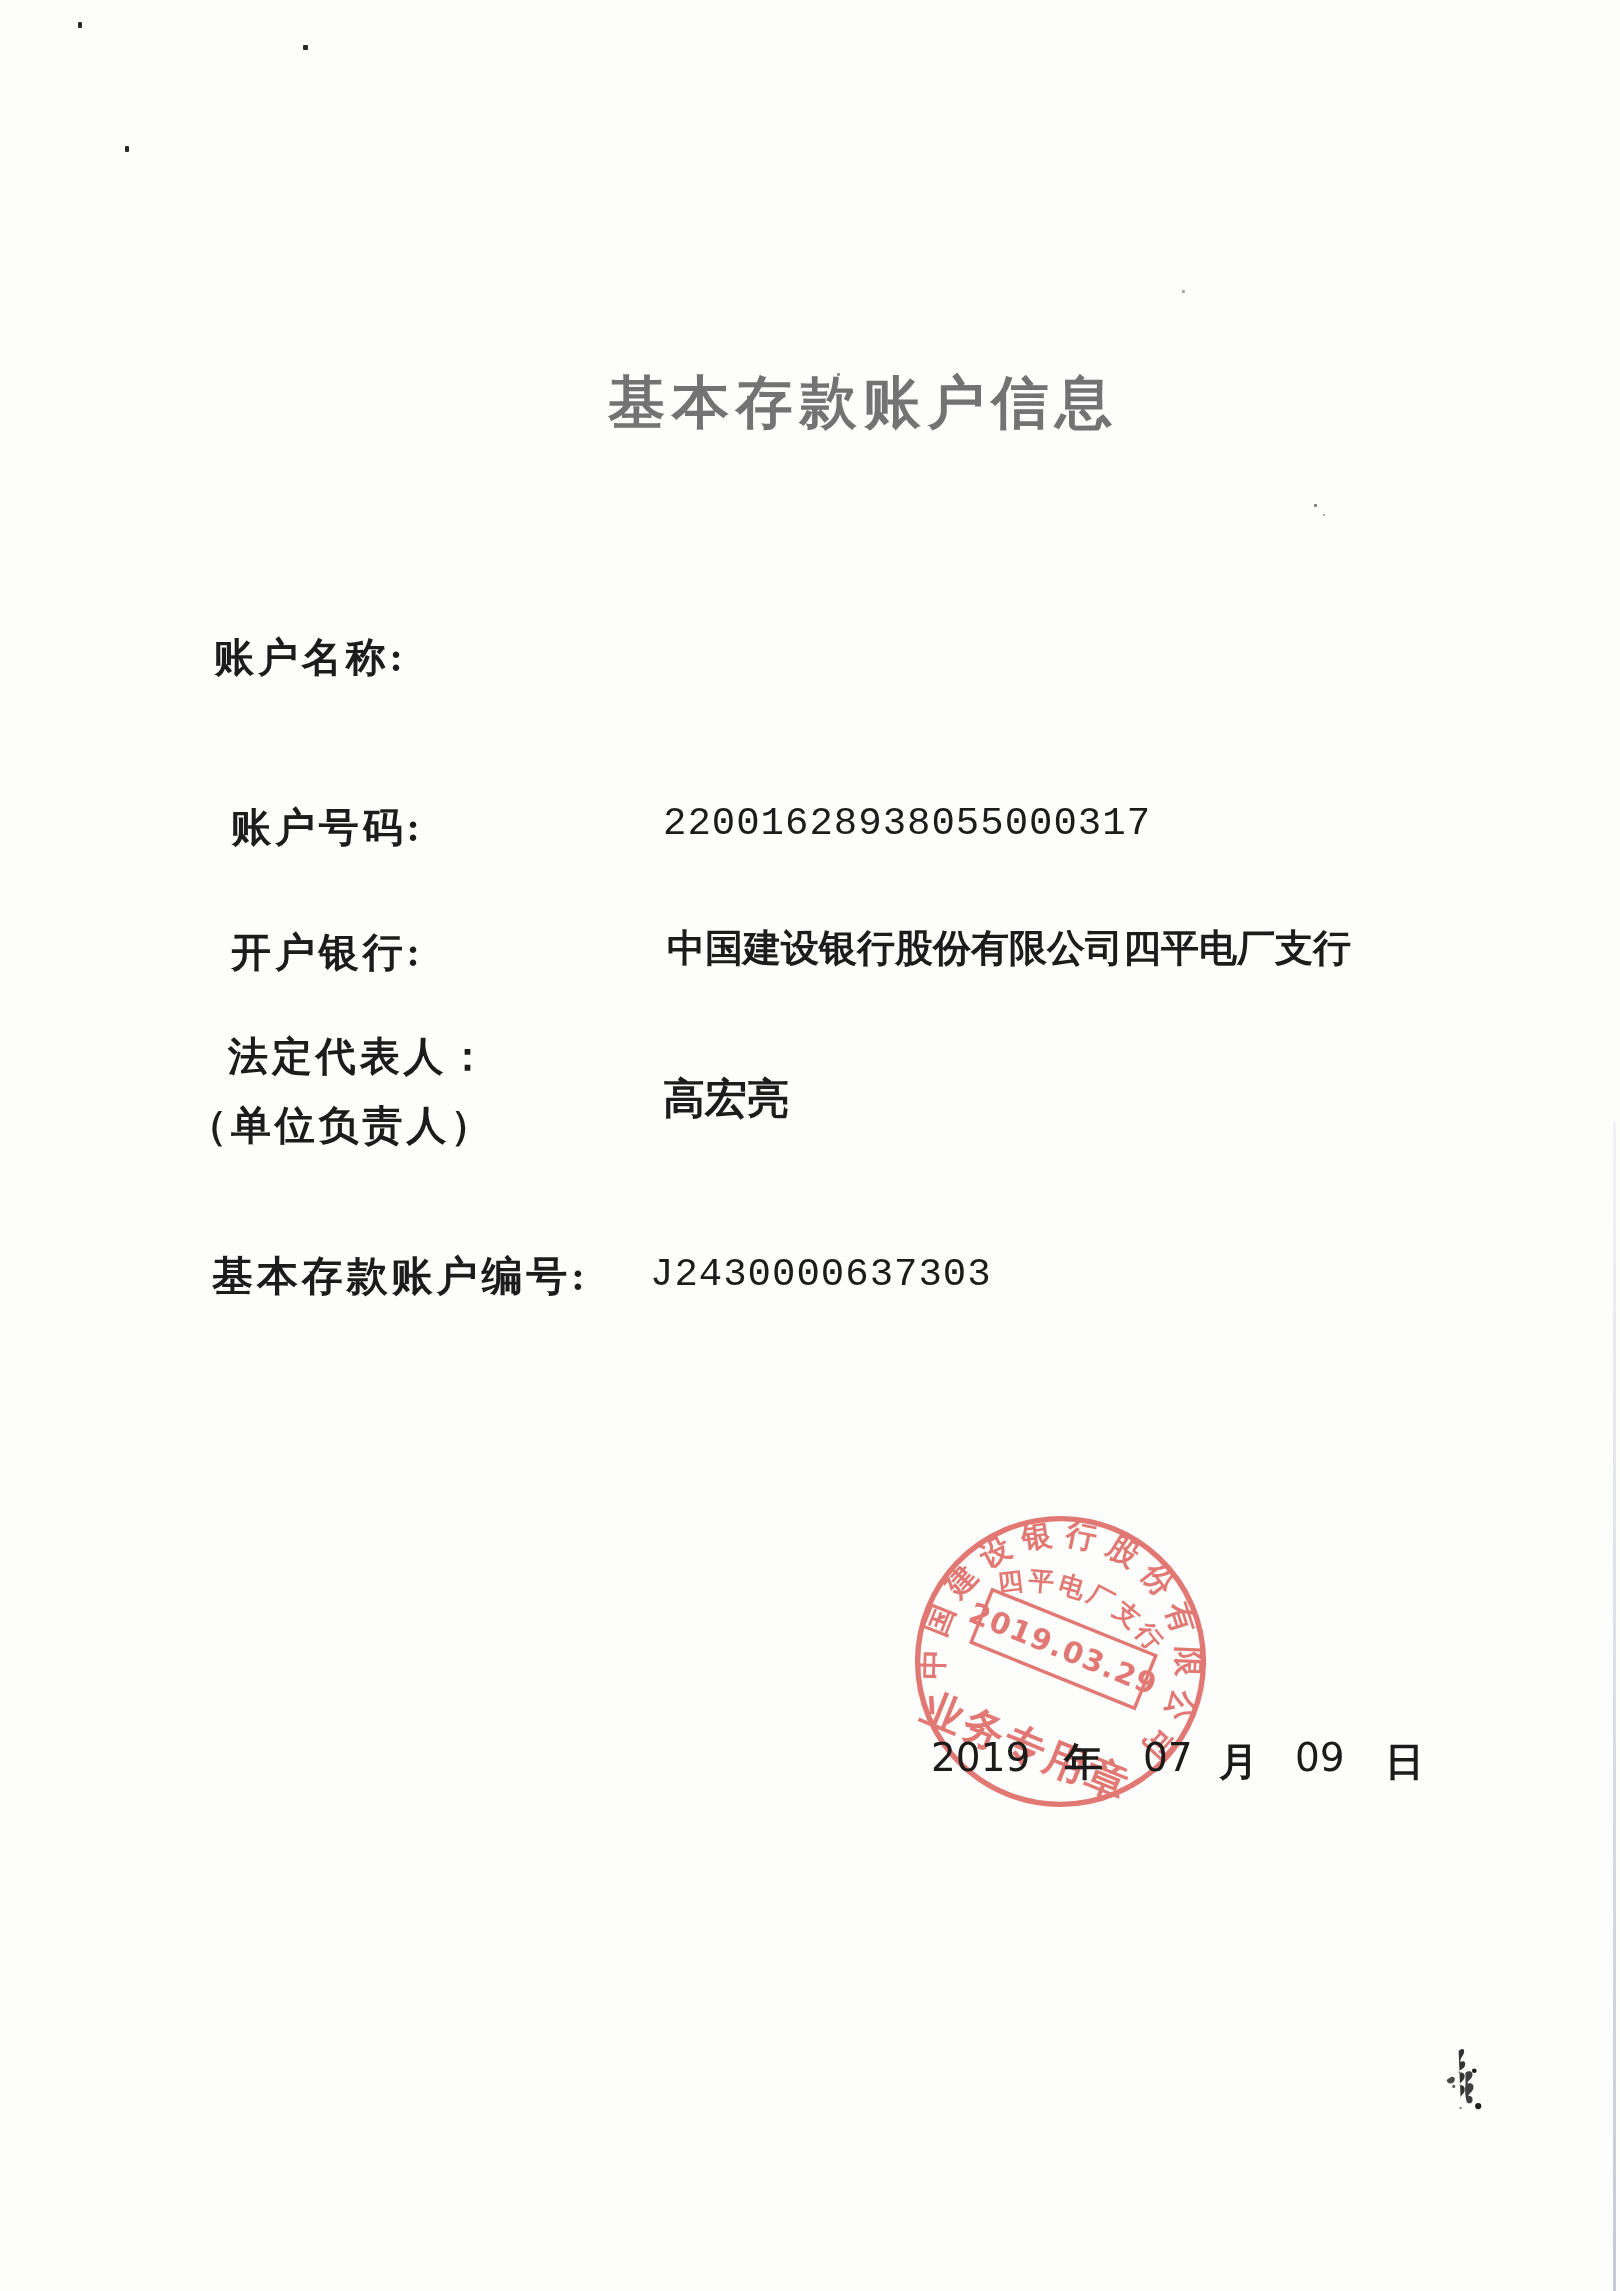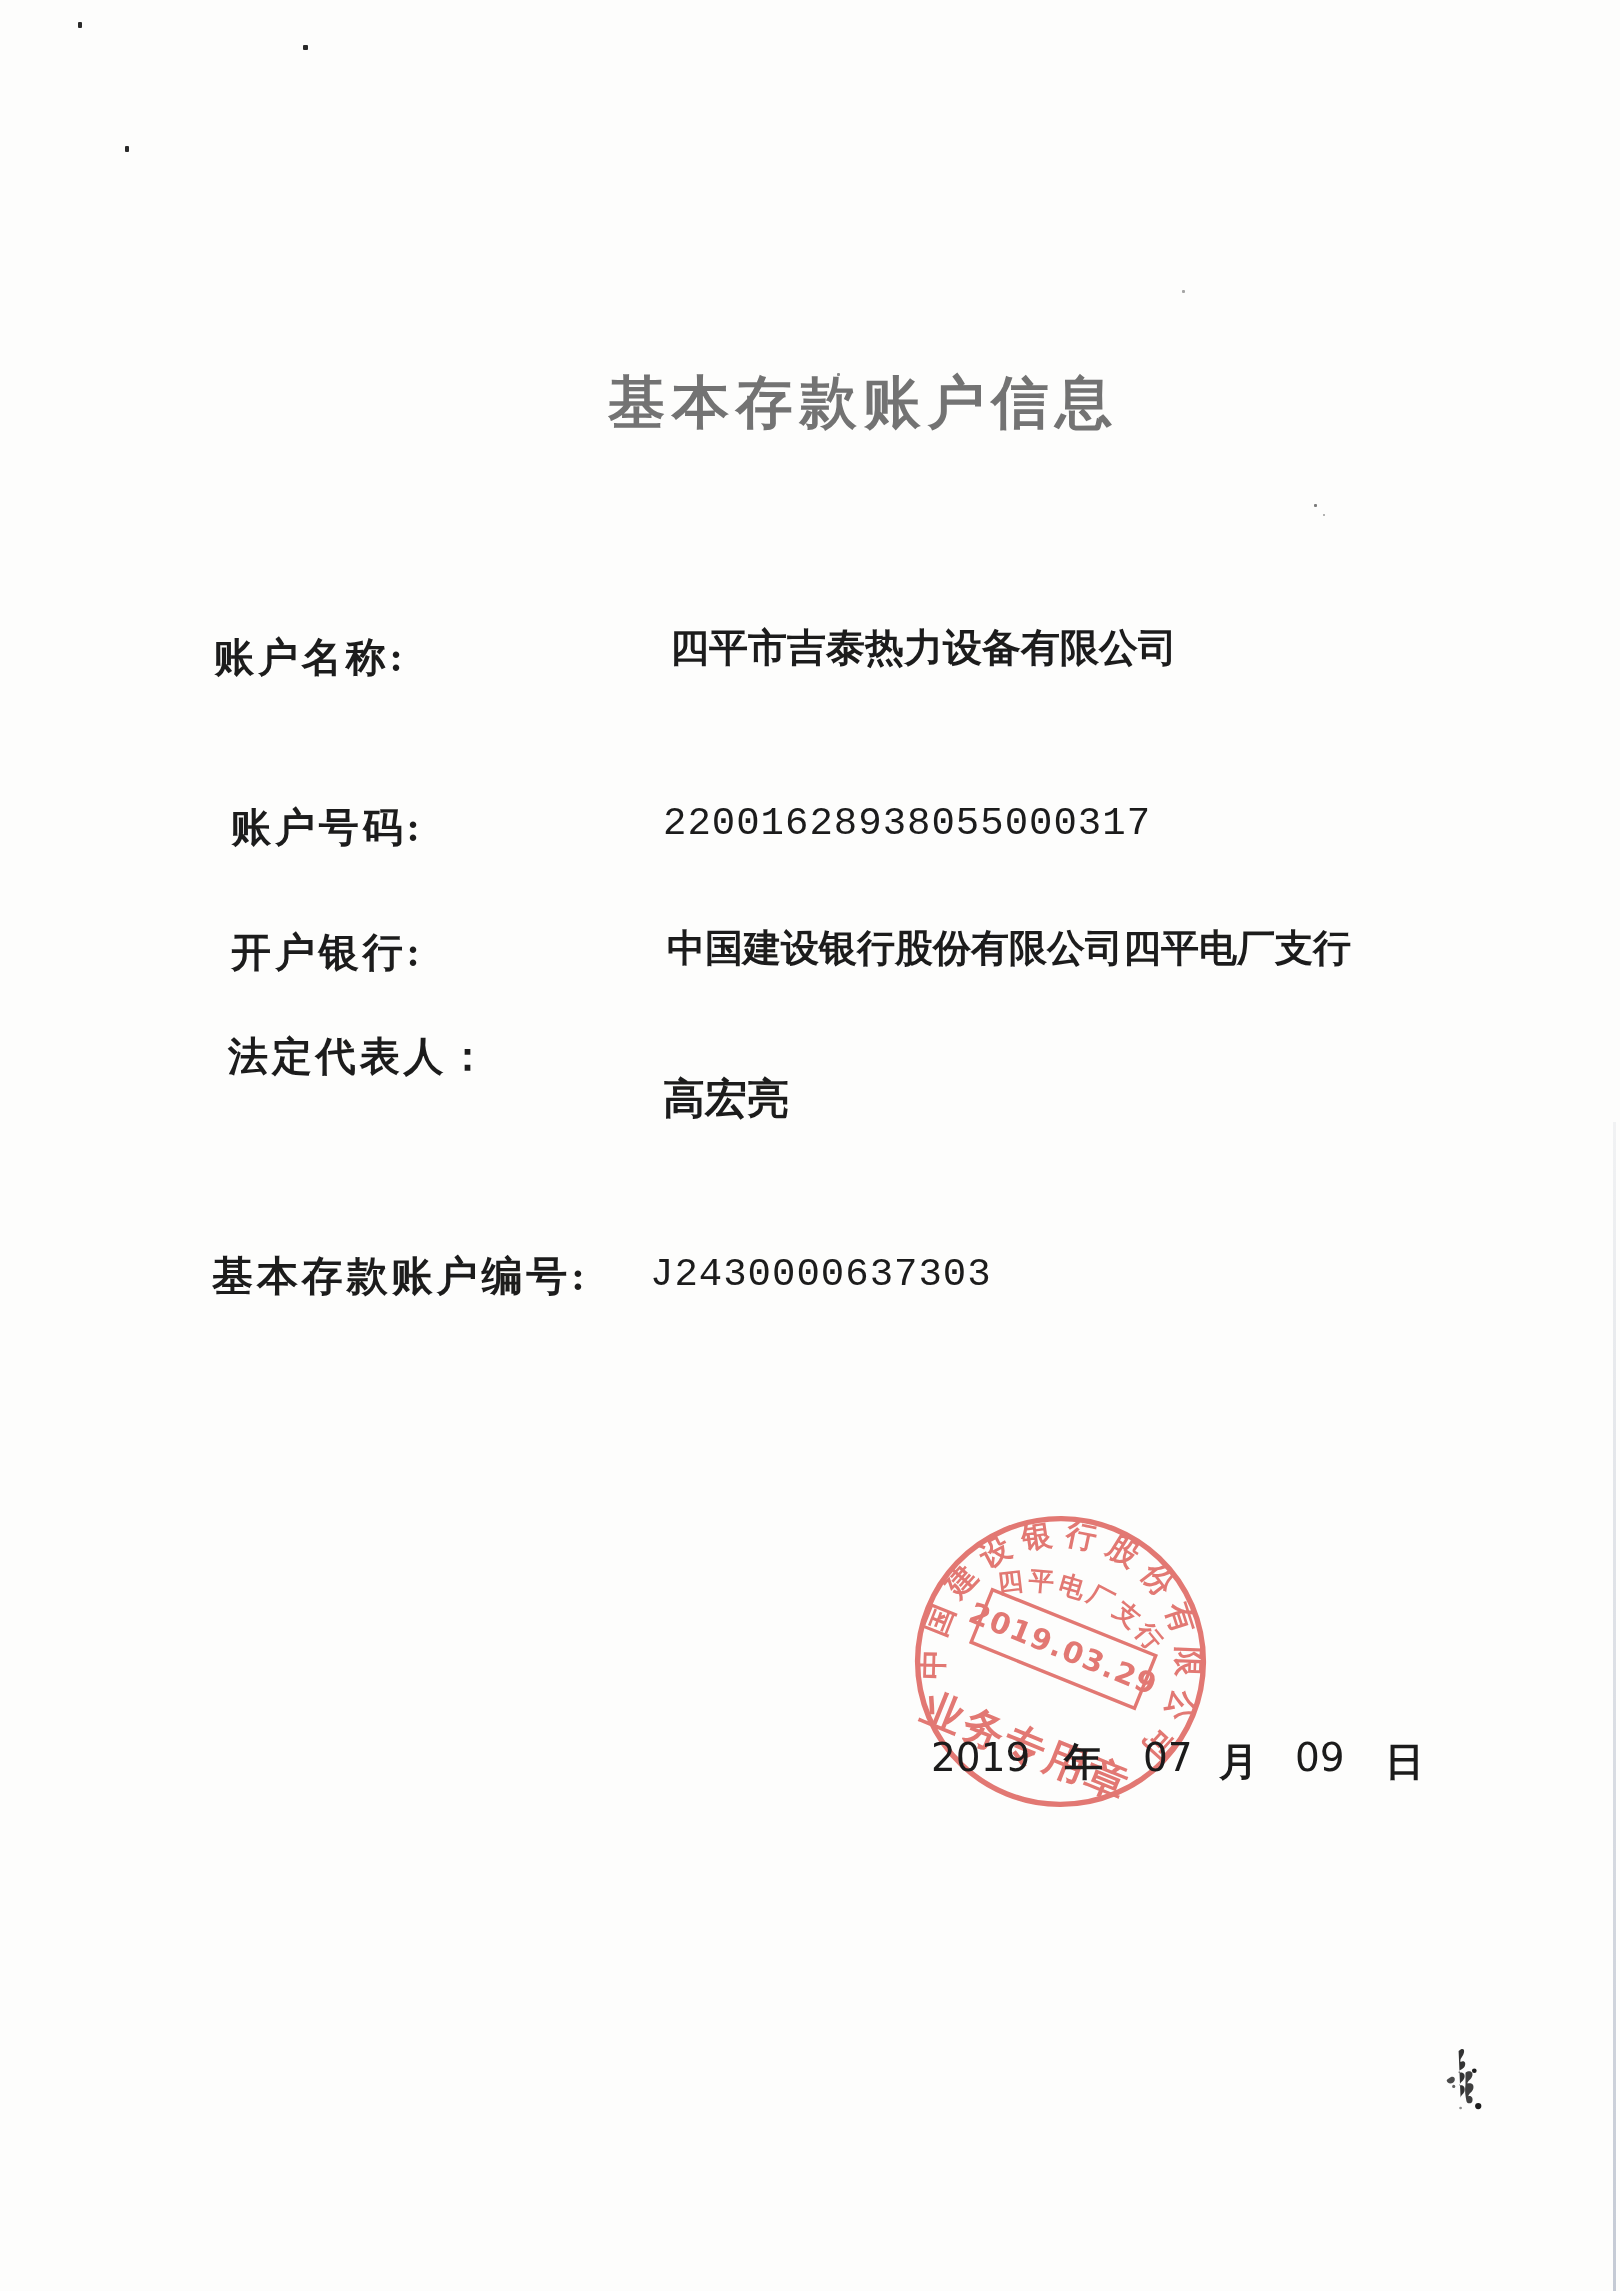--- a/index.html
+++ b/index.html
@@ -80,29 +80,29 @@
   }
 </style>
 </head>
 <body>
 
 <div class="page">
 
   <h1 class="doc-title">基本存款账户信息</h1>
 
   <div class="field-label" style="left:214px; top:623px;margin-top:7px;">账户名称:</div>
-  <div class="field-value" style="left:670px; top:621px;">四平市吉泰热力设备有限公司</div>
 
   <div class="field-label" style="left:231px; top:800px;">账户号码:</div>
   <div class="field-value num" style="left:663px; top:802px; font-size:39px;">22001628938055000317</div>
 
   <div class="field-label" style="left:231px; top:925px;">开户银行:</div>
   <div class="field-value" style="left:667px; top:923px; font-size:38px;">中国建设银行股份有限公司四平电厂支行</div>
 
   <div class="field-label" style="left:228px; top:1029px;">法定代表人：</div>
+  <div class="field-label" style="left:187px; top:1098px;">（单位负责人）</div>
   <div class="field-value" style="left:663px; top:1071px; font-size:42px;">高宏亮</div>
 
   <div class="field-label" style="left:212px; top:1249px; font-size:41px;">基本存款账户编号:</div>
   <div class="field-value num" style="left:650px; top:1253px; font-size:39px;">J2430000637303</div>
 
   <svg class="seal" viewBox="-165 -165 330 330" xmlns="http://www.w3.org/2000/svg">
     <defs>
       <path id="sealArcCompany" d="M -98,70 A 120,120 0 1 1 98,70" fill="none"></path>
       <path id="sealArcBranch" d="M -92,-36 A 150,150 0 0 1 92,-36" fill="none"></path>
     </defs>

